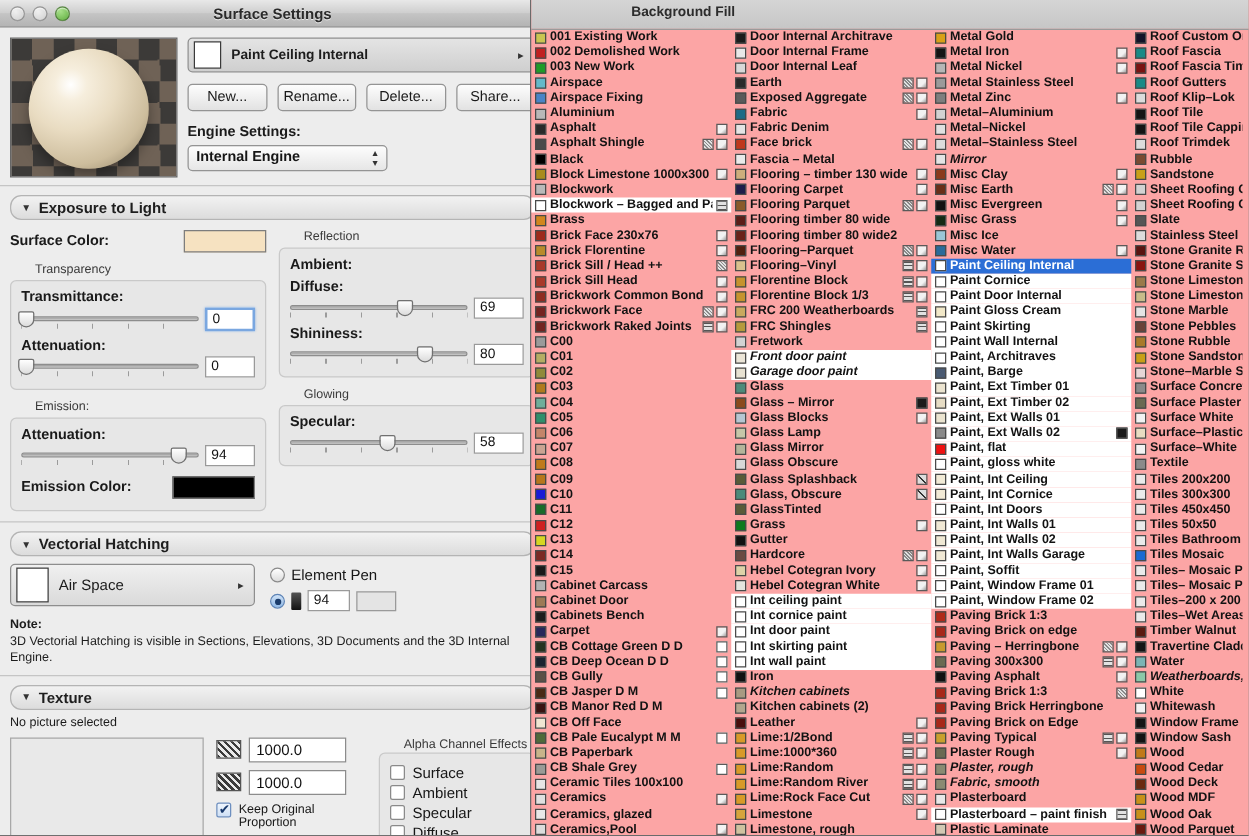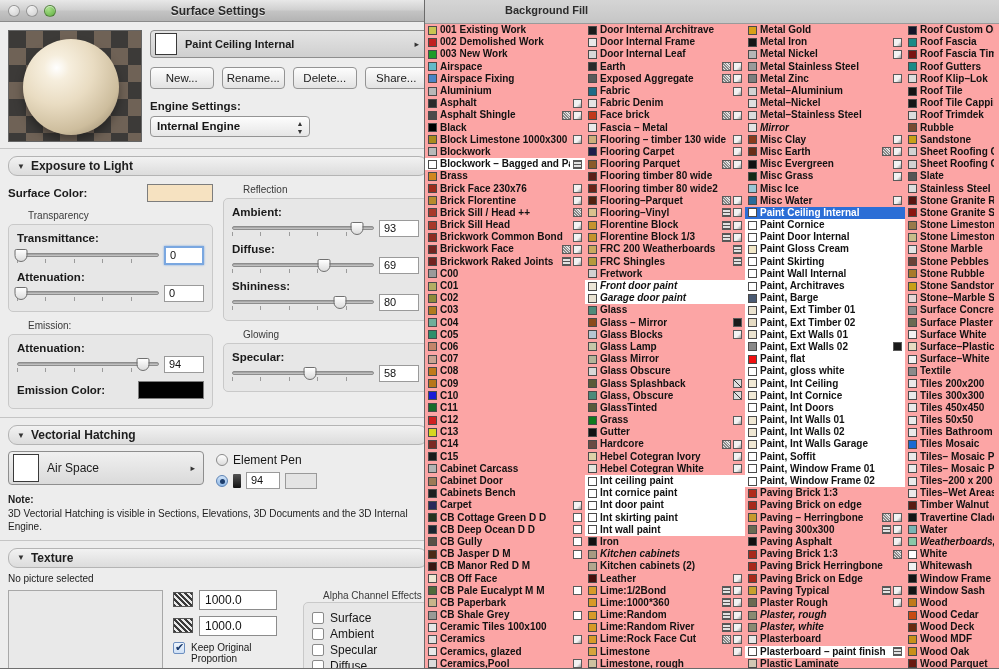--- a/index.html
+++ b/index.html
@@ -328,28 +328,20 @@
                 <span class="field-label bold-label">Emission Color:</span>
                 <span class="swatch-wide" style="width:66px;background:#000"></span>
               </div>
             </div>
           </div>
 
           <div class="col">
             <div class="group-title">Reflection</div>
             <div class="group">
               <div class="field-label bold-label">Ambient:</div>
-              <div class="slider-row">
-                <div class="track">
-                  <div class="bar"></div>
-                    <div class="ticks"></div>
-                  <div class="knob" style="left:88%"></div>
-                </div>
-                <div class="numbox">93</div>
-              </div>
               <div class="field-label bold-label" style="margin-top:6px">Diffuse:</div>
               <div class="slider-row">
                 <div class="track">
                   <div class="bar"></div>
                     <div class="ticks"></div>
                   <div class="knob" style="left:65%"></div>
                 </div>
                 <div class="numbox">69</div>
               </div>
               <div class="field-label bold-label" style="margin-top:6px">Shininess:</div>
@@ -1392,21 +1384,21 @@
               <span class="tag doc"></span>
             </span>
           </div>
           <div class="mitem italic">
             <span class="sw" style="background: rgb(138, 138, 114);"></span>
             <span class="nm">Plaster, rough</span>
             <span class="tags"></span>
           </div>
           <div class="mitem italic">
             <span class="sw" style="background: rgb(138, 138, 114);"></span>
-            <span class="nm">Plaster, white</span>
+            <span class="nm">Fabric, smooth</span>
             <span class="tags"></span>
           </div>
           <div class="mitem">
             <span class="sw" style="background: rgb(232, 232, 232);"></span>
             <span class="nm">Plasterboard</span>
             <span class="tags"></span>
           </div>
           <div class="mitem white">
             <span class="sw" style="background: rgb(255, 255, 255);"></span>
             <span class="nm">Plasterboard – paint finish</span>

